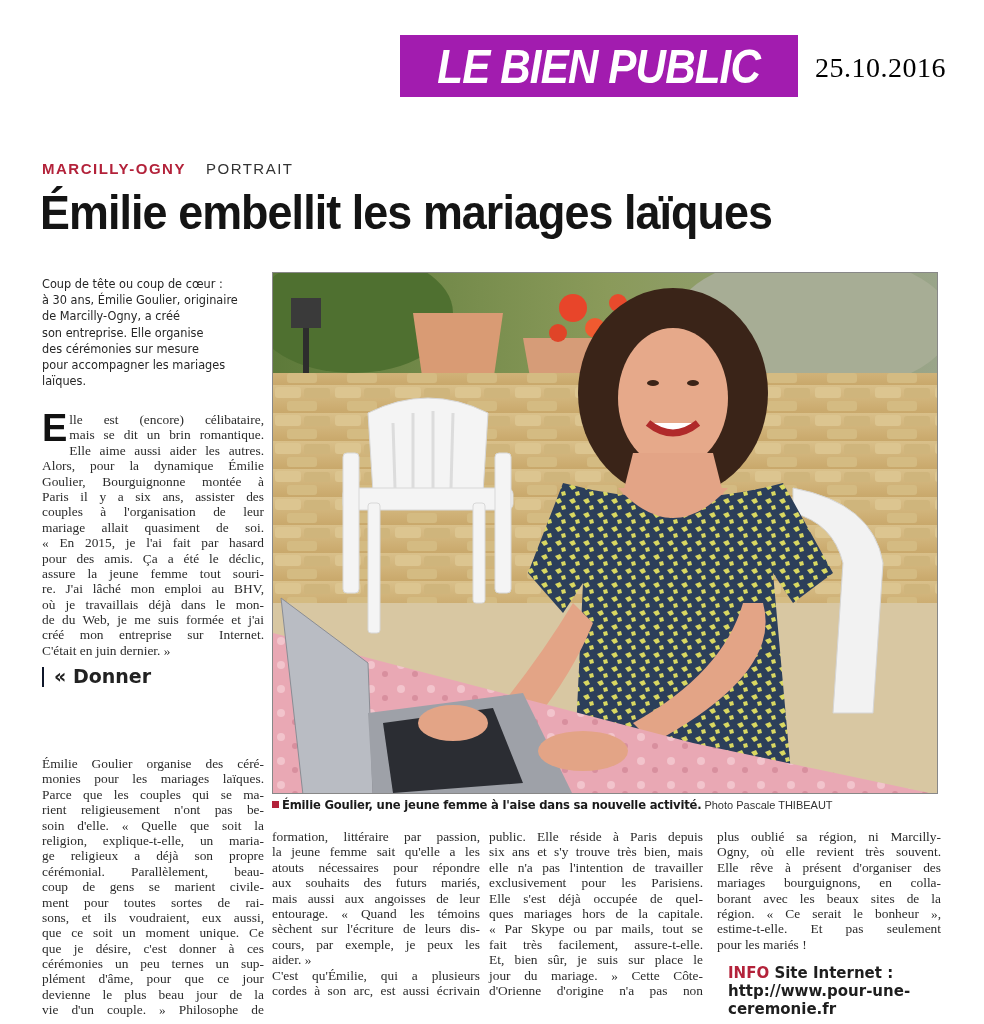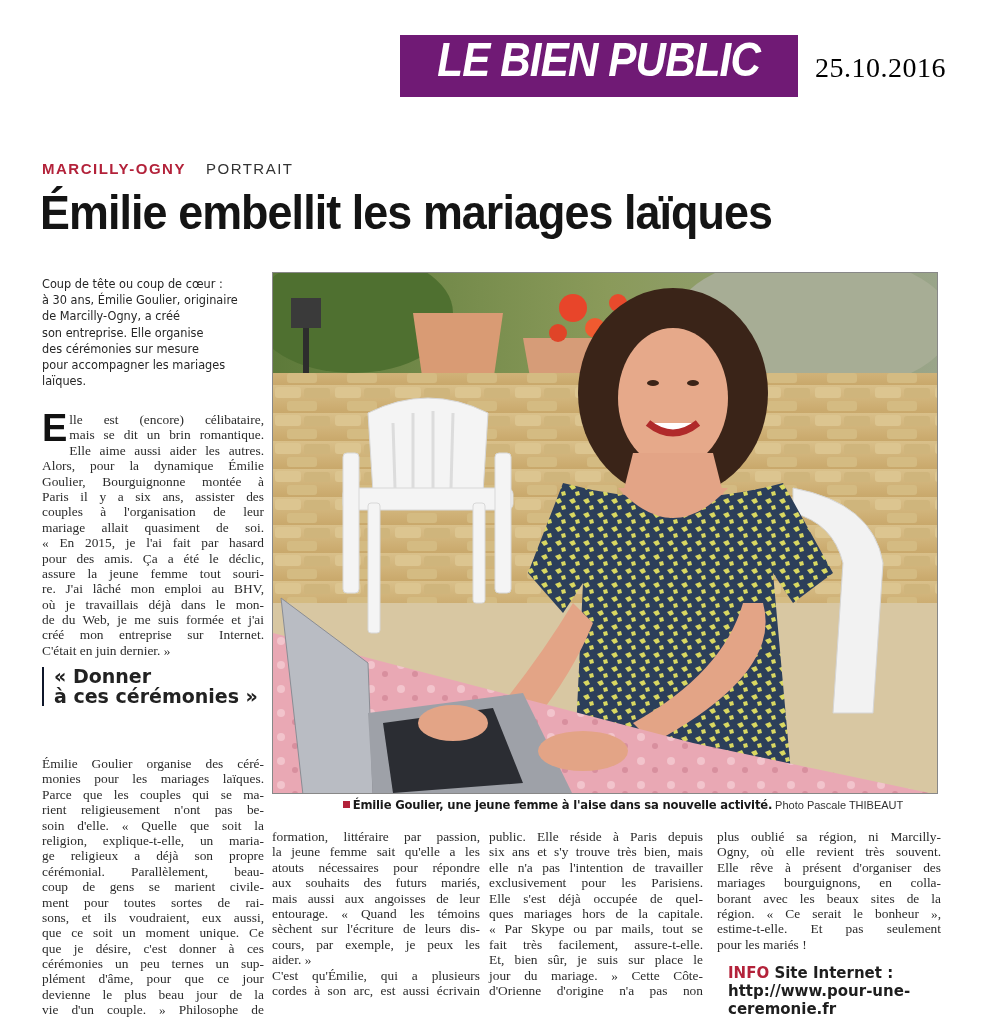--- a/index.html
+++ b/index.html
@@ -1,21 +1,21 @@
 <!DOCTYPE html>
 <html><head>
   <meta charset="utf-8">
   <style>
     * { box-sizing: border-box; margin: 0; padding: 0; }
     html, body { width: 984px; height: 1024px; background: #ffffff; overflow: hidden; }
     body { position: relative; font-family: "Liberation Serif", serif; color: #2a2a2a; }
 
     .masthead {
       position: absolute; left: 400px; top: 35px; width: 398px; height: 62px;
-      background: #701a75; display: flex; justify-content: center;
+      background: #a21caf; display: flex; align-items: center; justify-content: center;
     }
     .masthead-text {
       font-family: "Liberation Sans", sans-serif; font-weight: 900; font-style: italic;
       color: #ffffff; font-size: 49px; letter-spacing: -1px; transform: scaleX(0.86);
       white-space: nowrap; line-height: 1;
     }
     .pub-date {
       position: absolute; left: 815px; top: 52px; font-family: "Liberation Serif", serif;
       font-size: 28px; color: #000000; letter-spacing: 0.5px;
     }
@@ -64,22 +64,22 @@
     .col1b { left: 42px; top: 756px; width: 222px; }
     .col2 { left: 272px; top: 829px; width: 208px; }
     .col3 { left: 489px; top: 829px; width: 214px; }
     .col4 { left: 717px; top: 829px; width: 224px; }
 
     .photo {
       position: absolute; left: 272px; top: 272px; width: 666px; height: 522px; overflow: hidden;
       border: 1px solid #888;
     }
     .caption {
-      position: absolute; left: 288px; top: 798px; width: 670px; white-space: nowrap;
-      font-family: "DejaVu Sans", sans-serif; font-size: 11.6px; color: #1a1a1a; text-align: center;
+      position: absolute; left: 272px; top: 798px; width: 670px; white-space: nowrap;
+      font-family: "DejaVu Sans", sans-serif; font-size: 11.6px; color: #1a1a1a;
     }
     .caption-marker { display: inline-block; width: 7px; height: 7px; background: #b3223a; margin-right: 3px; vertical-align: 1px; }
     .caption-text { font-weight: bold; letter-spacing: -0.2px; }
     .caption-credit { font-family: "Liberation Sans", sans-serif; font-size: 11px; color: #333; margin-left: 3px; }
 
     .info {
       position: absolute; left: 728px; top: 964px; font-family: "DejaVu Sans", sans-serif;
       font-size: 15px; line-height: 18px; color: #1e1e1e; font-weight: bold;
     }
     .info-label { color: #b3223a; }
@@ -123,21 +123,20 @@
   <span class="ln">assure la jeune femme tout souri-</span>
   <span class="ln">re. J'ai lâché mon emploi au BHV,</span>
   <span class="ln">où je travaillais déjà dans le mon-</span>
   <span class="ln">de du Web, je me suis formée et j'ai</span>
   <span class="ln">créé mon entreprise sur Internet.</span>
   <span class="ln last">C'était en juin dernier. »</span>
 </div>
 
 <div class="pullquote">
   <span class="pq-line">« Donner</span>
-  <span class="pq-line">à ces cérémonies »</span>
 </div>
 
 <div class="col col1b">
   <span class="ln">Émilie Goulier organise des céré-</span>
   <span class="ln">monies pour les mariages laïques.</span>
   <span class="ln">Parce que les couples qui se ma-</span>
   <span class="ln">rient religieusement n'ont pas be-</span>
   <span class="ln">soin d'elle. « Quelle que soit la</span>
   <span class="ln">religion, explique-t-elle, un maria-</span>
   <span class="ln">ge religieux a déjà son propre</span>

